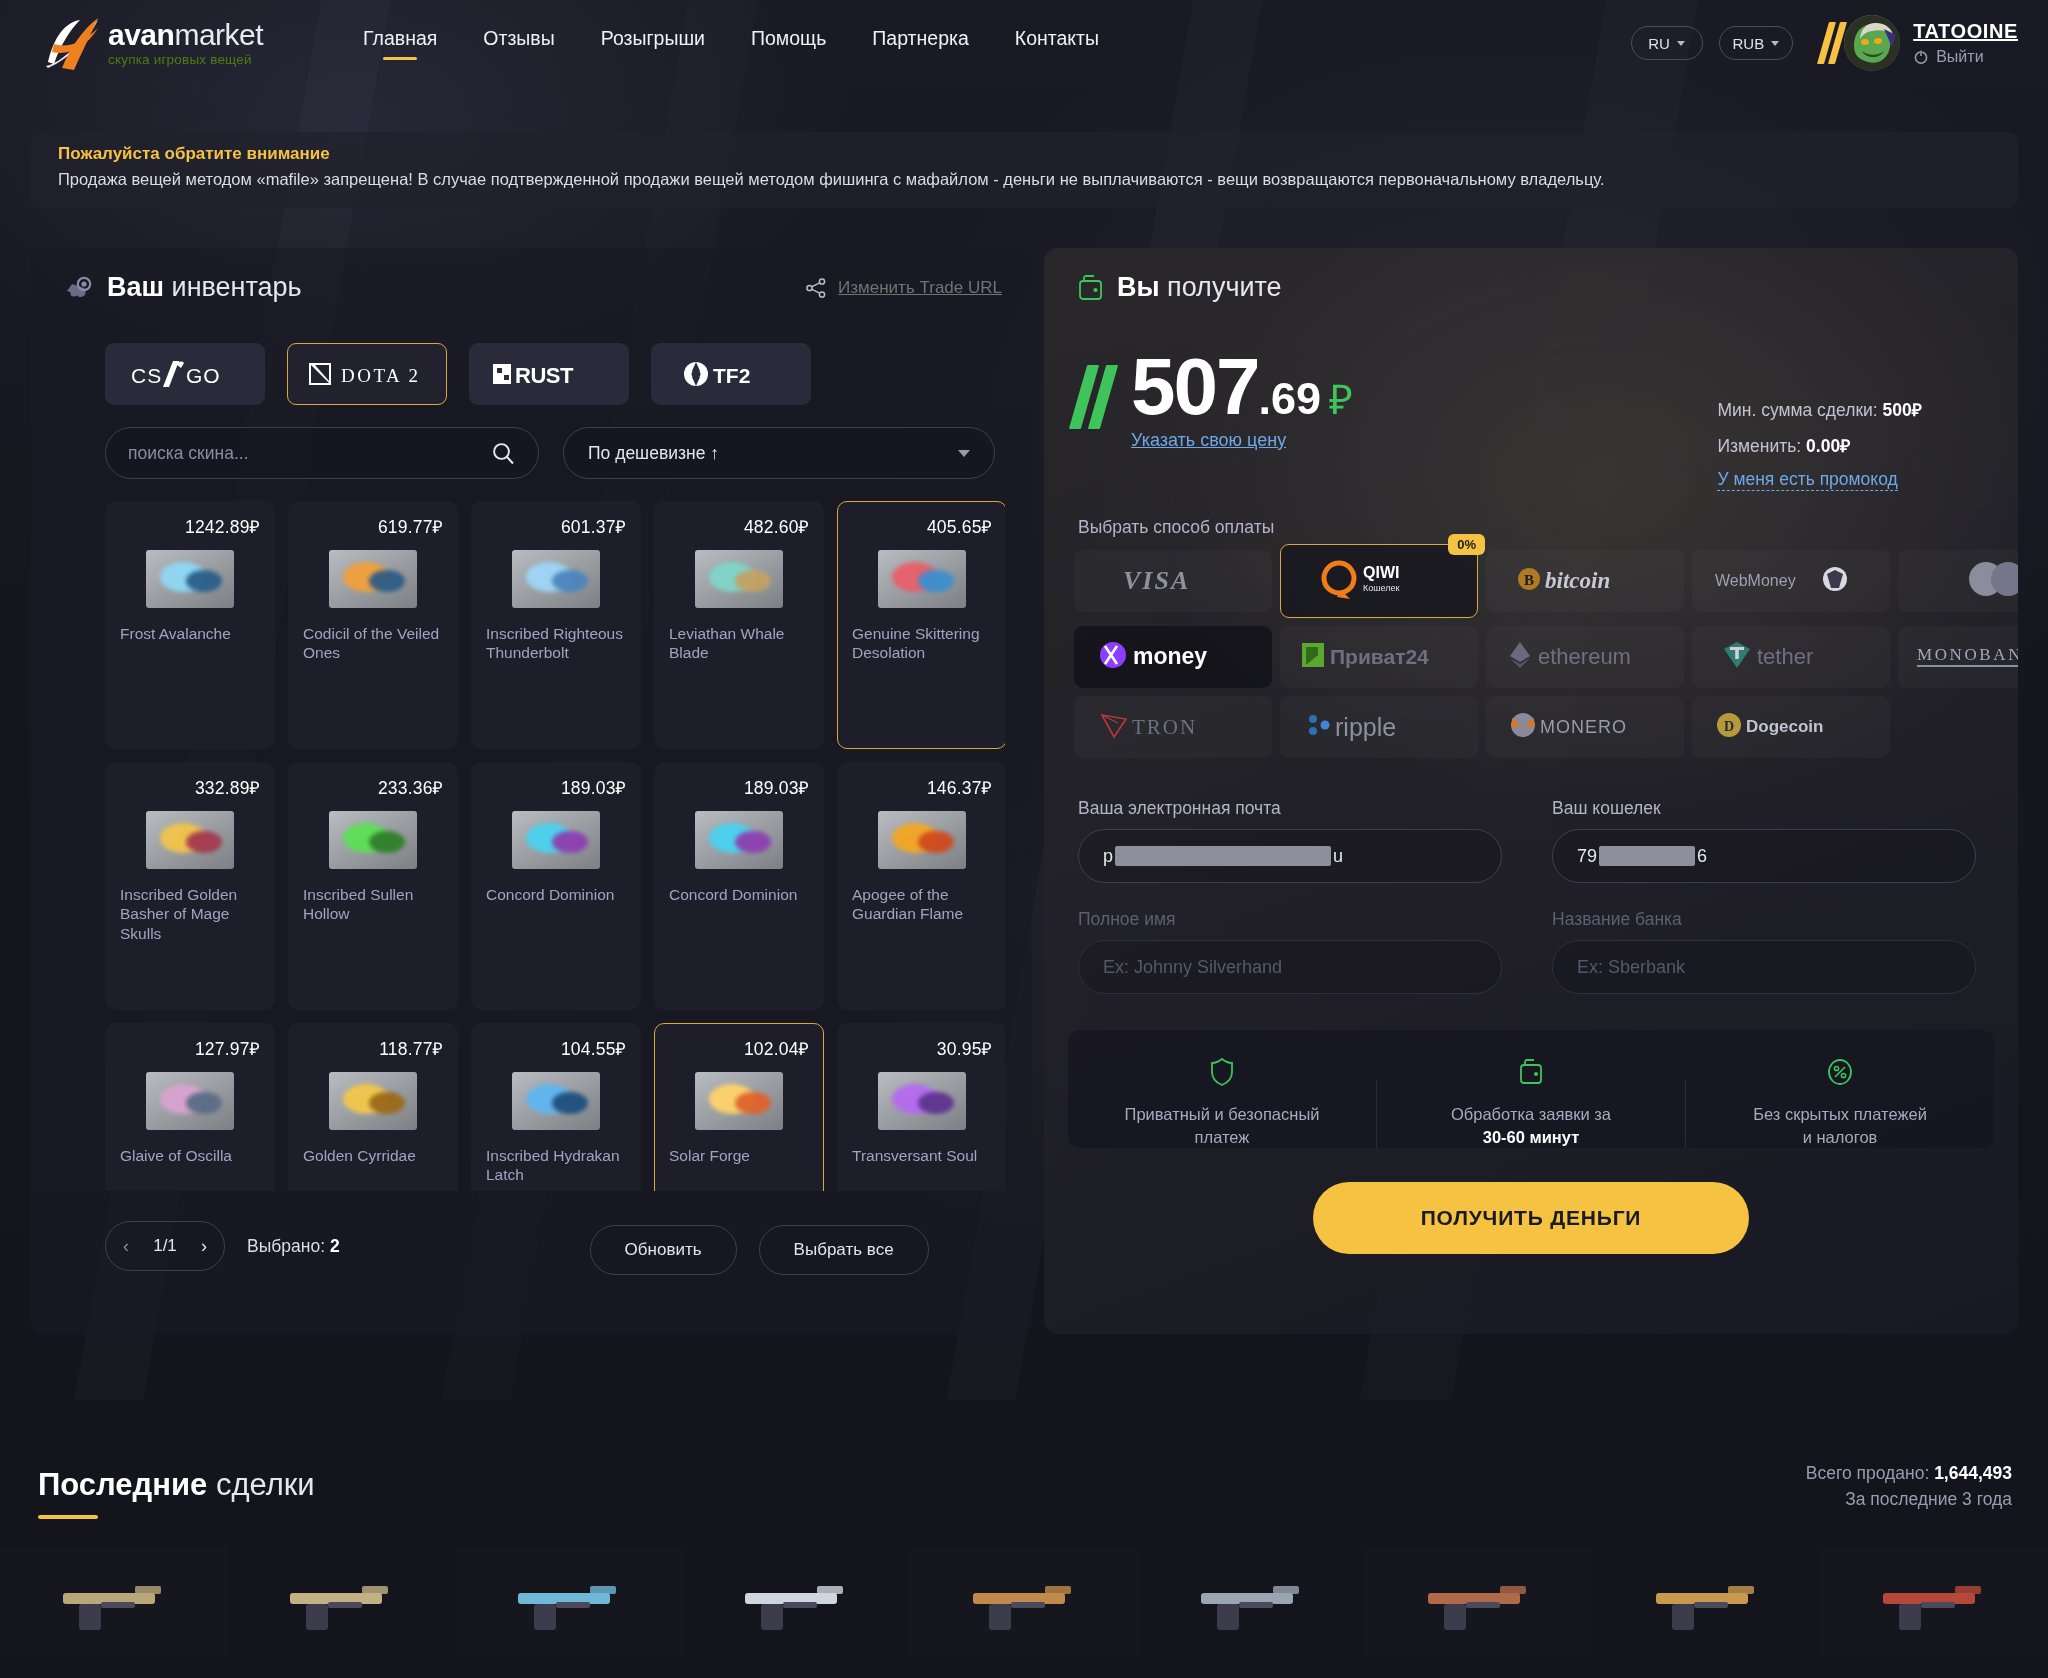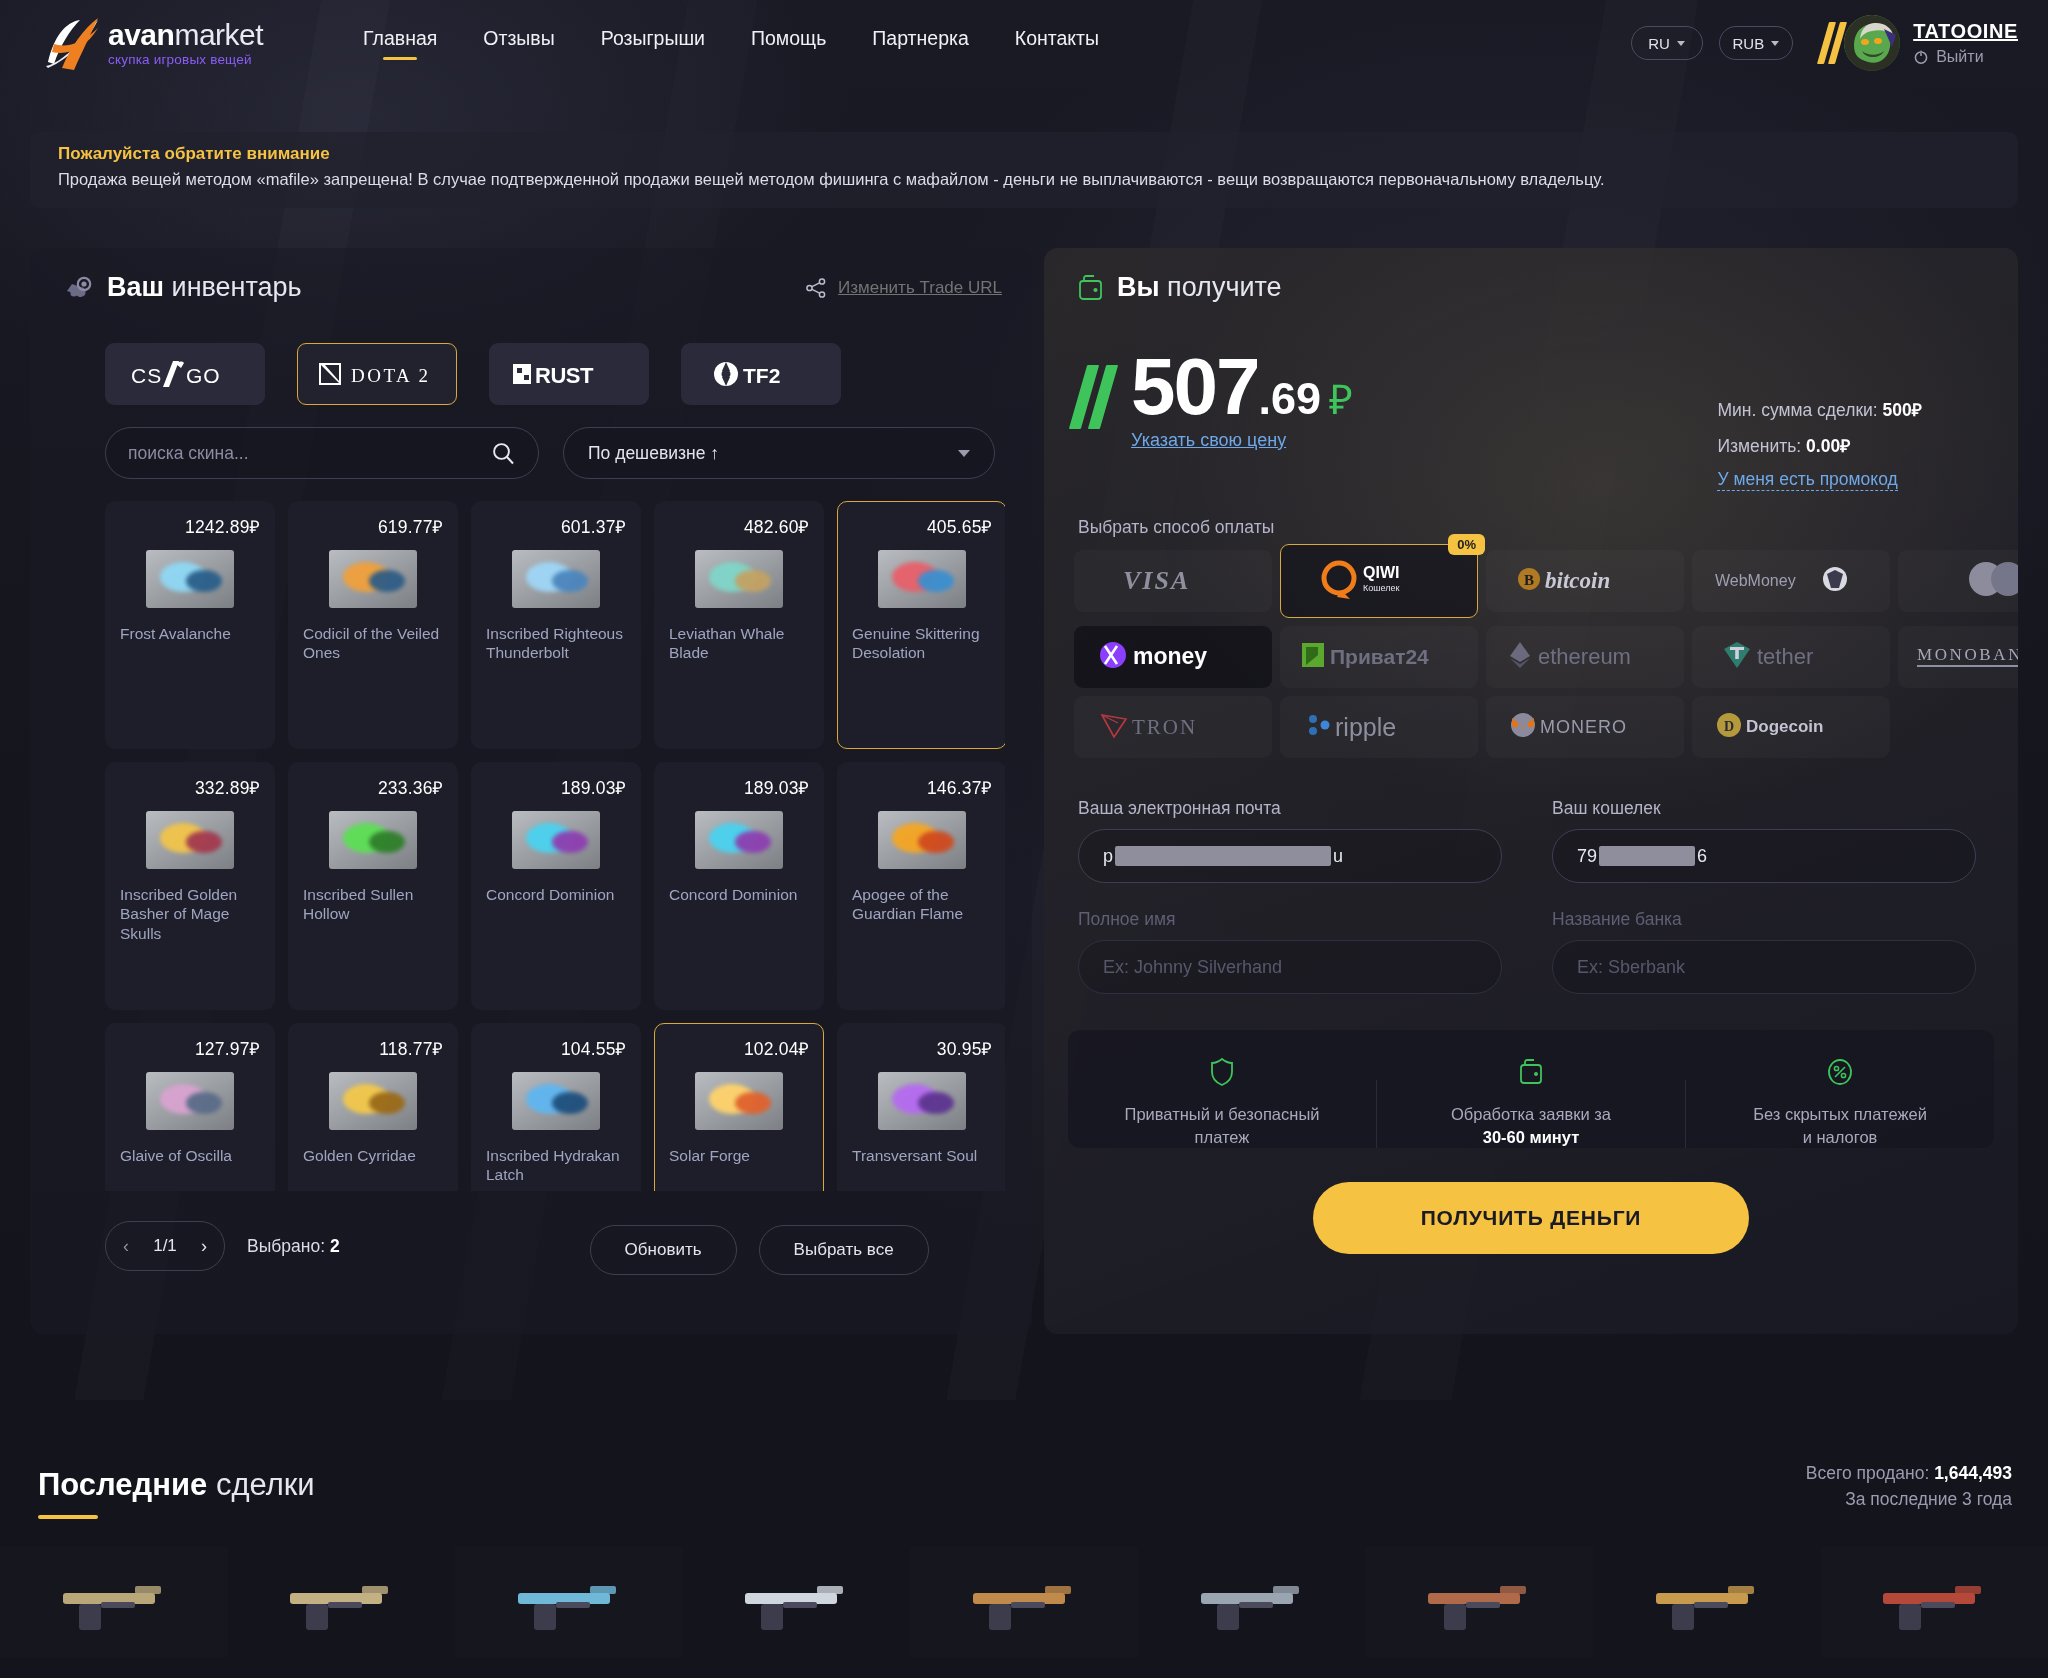--- a/index.html
+++ b/index.html
@@ -34,21 +34,21 @@
   .header {
     position: absolute; left:0; top:0; width:2048px; height:86px;
     display:flex; align-items:center; z-index:20;
   }
   .logo-wrap { display:flex; align-items:center; margin-left:40px; }
   .logo-mark { position:relative; width:62px; height:58px; flex:none; }
   .logo-text { margin-left:6px; }
   .logo-name { font-size:30px; letter-spacing:-0.5px; line-height:1.05; color:#fff; }
   .logo-name b { font-weight:700; }
   .logo-name span.light { font-weight:400; color:#e9e9f2; }
-  .logo-sub { font-size:13.5px; color:#8b5cf6; letter-spacing:.2px; margin-top:1px; }
+  .logo-sub { font-size:13.5px; color:#4d7c0f; letter-spacing:.2px; margin-top:1px; }
 
   .nav { display:flex; align-items:center; gap:46px; margin-left:100px; }
   .nav-item {
     position:relative; font-size:19.5px; color:#f0f0f6; cursor:pointer;
     padding-bottom:10px; white-space:nowrap;
   }
   .nav-item.active::after {
     content:""; position:absolute; left:50%; transform:translateX(-50%);
     bottom:0; width:34px; height:3px; background:#f5c242; border-radius:2px;
   }
@@ -95,21 +95,21 @@
 
   .panel-head { display:flex; align-items:center; padding:24px 30px 0 34px; }
   .panel-title { font-size:27px; color:#fff; }
   .panel-title b { font-weight:700; }
   .panel-title span { font-weight:400; color:#e6e6f0; }
   .head-icon { margin-right:13px; display:flex; align-items:center; }
   .trade-url { margin-left:auto; display:flex; align-items:center; gap:11px; cursor:pointer; }
   .trade-url a { color:#737373; font-size:17px; text-decoration:underline; }
 
   
-  .game-tabs { display:flex; gap:32px; padding:40px 0 0 75px; }
+  .game-tabs { display:flex; gap:22px; padding:40px 0 0 75px; }
   .game-tab {
     width:160px; height:62px; border-radius:9px; background:#2a2a3a;
     display:flex; align-items:center; justify-content:center; cursor:pointer;
     border:1px solid transparent; color:#fff;
   }
   .game-tab.active { background:#22222f; border-color:#d9a93a; }
 
   
   .search-row { display:flex; gap:24px; padding:22px 0 0 75px; }
   .search-box {

